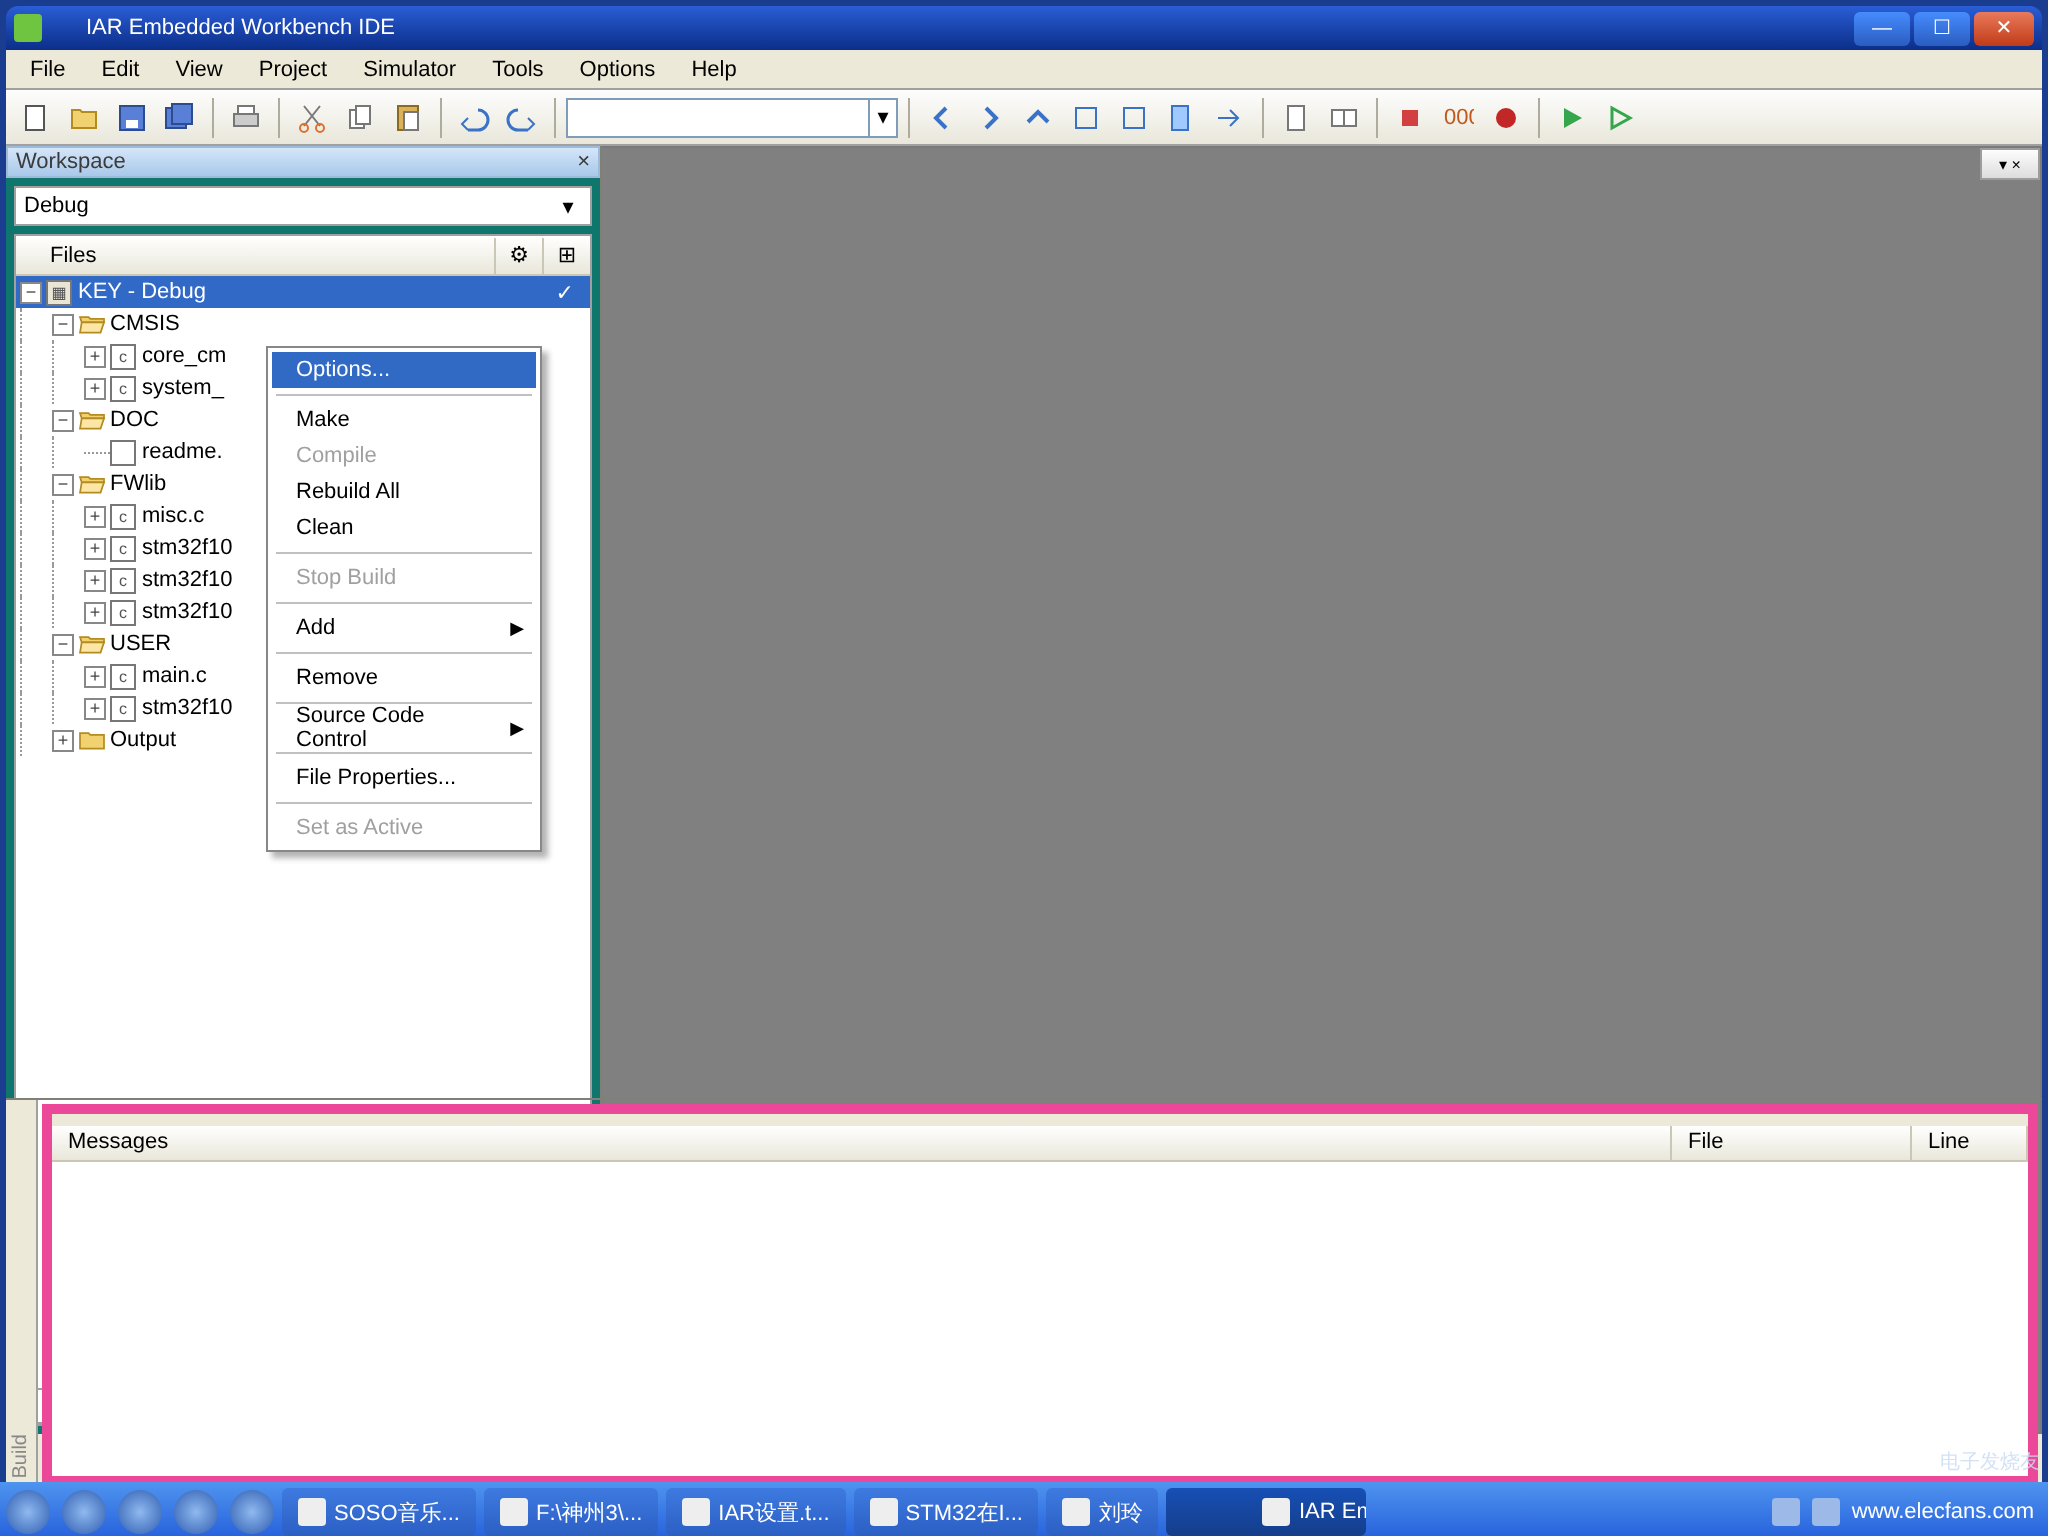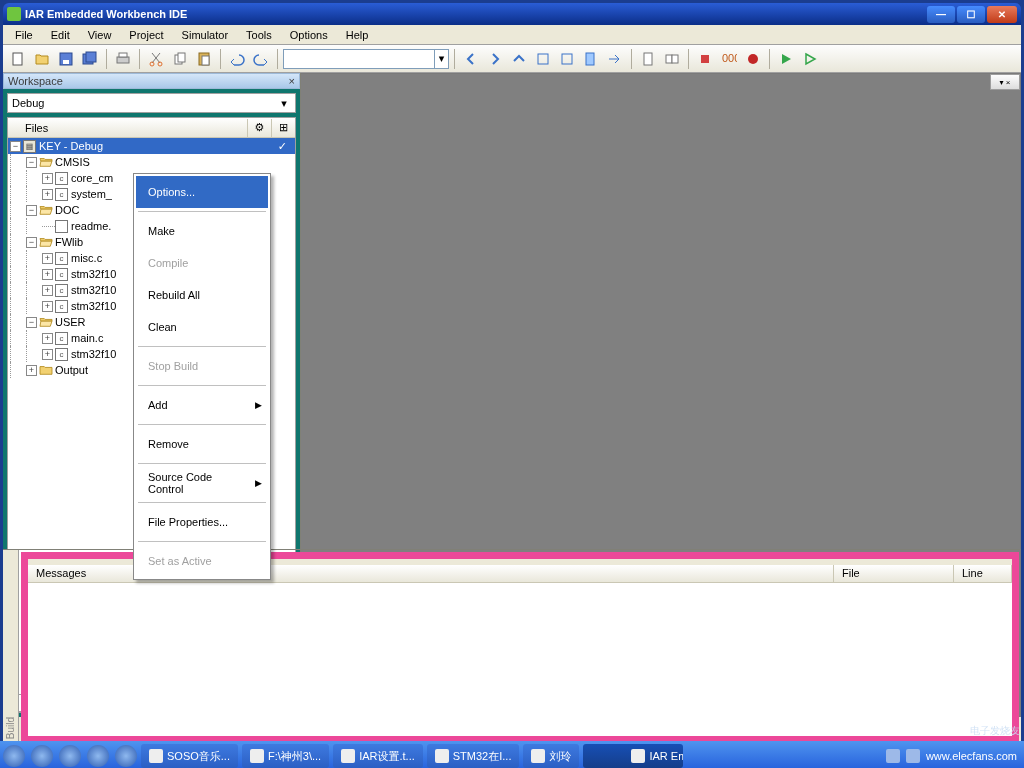--- a/index.html
+++ b/index.html
@@ -2,21 +2,21 @@
 <html><head>
 <meta charset="utf-8">
 <style>
 * { margin: 0; padding: 0; box-sizing: border-box; font-family: Tahoma, Arial, sans-serif; font-size: 11px; }
 html, body { width: 1024px; height: 768px; overflow: hidden; background: #ece9d8; }
 
 
 .win-border { position: relative; width: 1024px; height: 768px; background: #1b3d8f; padding: 3px; }
 
 
-.title-bar { height: 22px; background: linear-gradient(to bottom, #2a5dd6, #0b2e88); display: flex; align-items: center; padding: 0 4px; color: #fff; font-weight: bold; border-top-left-radius: 6px; border-top-right-radius: 6px; }
+.title-bar { height: 22px; background: linear-gradient(to bottom, #2a5dd6, #0b2e88); display: flex; align-items: center; padding: 0 4px; color: #fff; font-weight: normal; border-top-left-radius: 6px; border-top-right-radius: 6px; gap: 18px; }
 .title-bar .app-icon { width: 14px; height: 14px; background: #6fc53f; margin-right: 4px; border-radius: 2px; }
 .title-bar .title-text { flex: 1; white-space: nowrap; overflow: hidden; }
 .win-buttons { display: flex; gap: 2px; }
 .win-btn { width: 28px; height: 17px; border-radius: 3px; display: flex; align-items: center; justify-content: center; font-size: 10px; color: #fff; }
 .win-min, .win-max { background: linear-gradient(#468cff, #2a5dc0); }
 .win-close { background: linear-gradient(#e87a5b, #c13b18); width: 30px; }
 
 
 .win-body { position: absolute; left: 3px; right: 3px; top: 25px; bottom: 3px; background: #ece9d8; }
 
@@ -52,31 +52,31 @@
 .folder-icon { width: 14px; height: 12px; display: inline-block; margin-right: 2px; vertical-align: middle; }
 .file-icon { width: 13px; height: 13px; border: 1px solid #777; background: #fff; display: inline-block; margin-right: 3px; font-size: 8px; color: #555; text-align: center; line-height: 11px; }
 .ws-tabs { height: 18px; border-top: 1px solid #a0a0a0; display: flex; align-items: flex-end; }
 .ws-tab { border: 1px solid #a0a0a0; border-top: none; padding: 1px 12px; background: #fff; margin-left: 4px; font-size: 10px; border-radius: 0 0 4px 4px; }
 
 .editor-area { flex: 1; background: #808080; position: relative; border: 1px solid #7a7a7a; border-left: none; }
 .editor-strip { position: absolute; right: 0; top: 0; width: 30px; height: 16px; background: linear-gradient(#fdfdfd,#ddd); border: 1px solid #9d9d9d; display: flex; align-items: center; justify-content: center; gap: 4px; font-size: 8px; }
 
 
 .ctx-menu { position: absolute; left: 130px; top: 148px; width: 138px; background: #fff; border: 1px solid #888; box-shadow: 3px 3px 3px rgba(0,0,0,0.3); padding: 2px; z-index: 10; }
-.ctx-item { height: 32px; display: flex; align-items: center; padding: 0 18px 0 12px; position: relative; }
+.ctx-item { height: 18px; display: flex; align-items: center; padding: 0 18px 0 12px; position: relative; }
 .ctx-item.highlight { background: #316ac5; color: #fff; }
 .ctx-item.disabled { color: #a0a0a0; }
 .ctx-sep { height: 1px; background: #c0c0c0; margin: 3px 2px; }
 .ctx-item .arrow { position: absolute; right: 6px; font-size: 9px; }
 
 
 .msg-panel { position: absolute; left: 0; right: 0; bottom: 20px; height: 196px; border-top: 1px solid #808076; display: flex; }
 .msg-left { width: 16px; background: #ece9d8; border-right: 1px solid #a0a0a0; display: flex; align-items: flex-end; }
 .msg-left span { writing-mode: vertical-rl; transform: rotate(180deg); font-size: 10px; color: #888; padding: 6px 2px; }
-.msg-body { flex: 1; background: #fff; border: 7px solid #ec4899; margin: 2px; display: flex; flex-direction: column; }
+.msg-body { flex: 1; background: #fff; border: 5px solid #ec4899; margin: 2px; display: flex; flex-direction: column; }
 .msg-top { height: 6px; background: #ece9d8; }
 .msg-head { height: 18px; background: linear-gradient(#fff,#e9e7da); border-bottom: 1px solid #cac7b4; display: flex; }
 .msg-head .col { border-right: 1px solid #cac7b4; padding: 2px 8px; }
 .msg-content { flex: 1; }
 
 
 .status-bar { position: absolute; left: 0; right: 0; bottom: 0; height: 20px; background: #ece9d8; border-top: 1px solid #fff; display: flex; align-items: center; padding: 0 6px; }
 .status-bar .status-text { flex: 1; }
 .status-bar .cell { border: 1px solid #a0a0a0; padding: 1px 10px; margin-left: 4px; font-size: 10px; }
 .status-bar .flag { width: 22px; height: 14px; margin-left: 8px; border: 1px solid #999; background: linear-gradient(to bottom, #b22234 14%, #fff 14% 28%, #b22234 28% 42%, #fff 42% 56%, #b22234 56% 70%, #fff 70% 84%, #b22234 84%); position: relative; }

